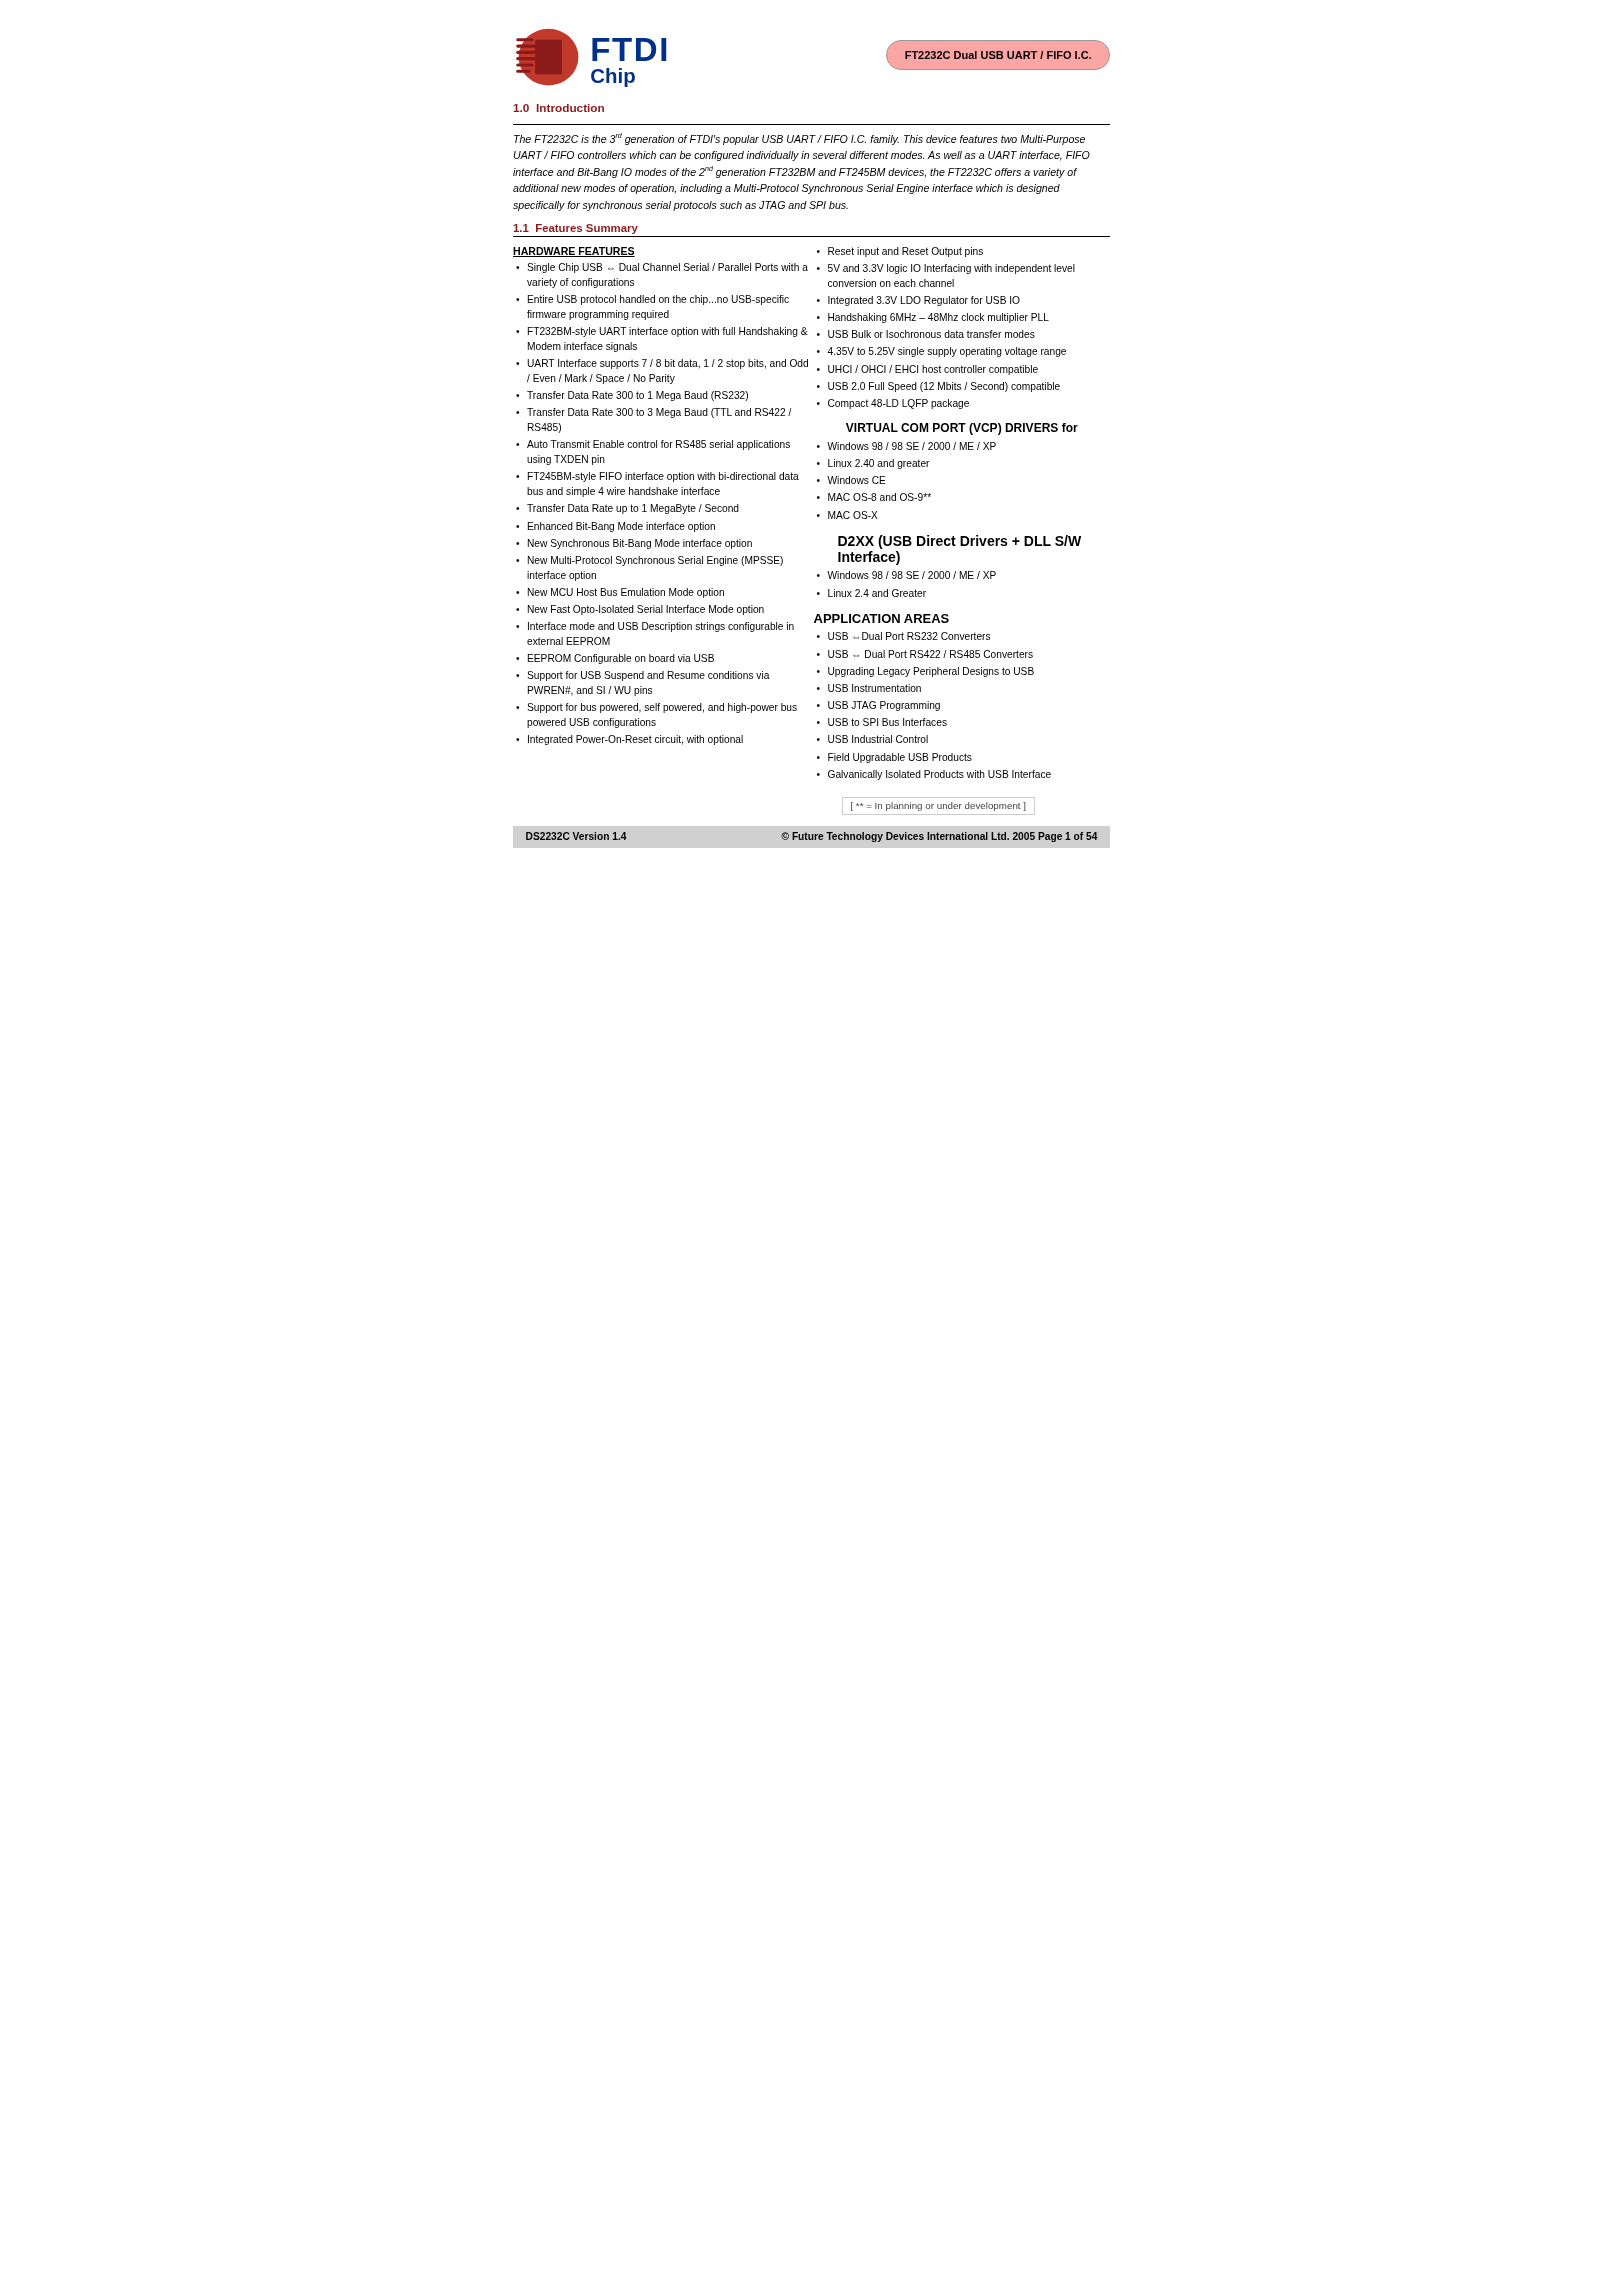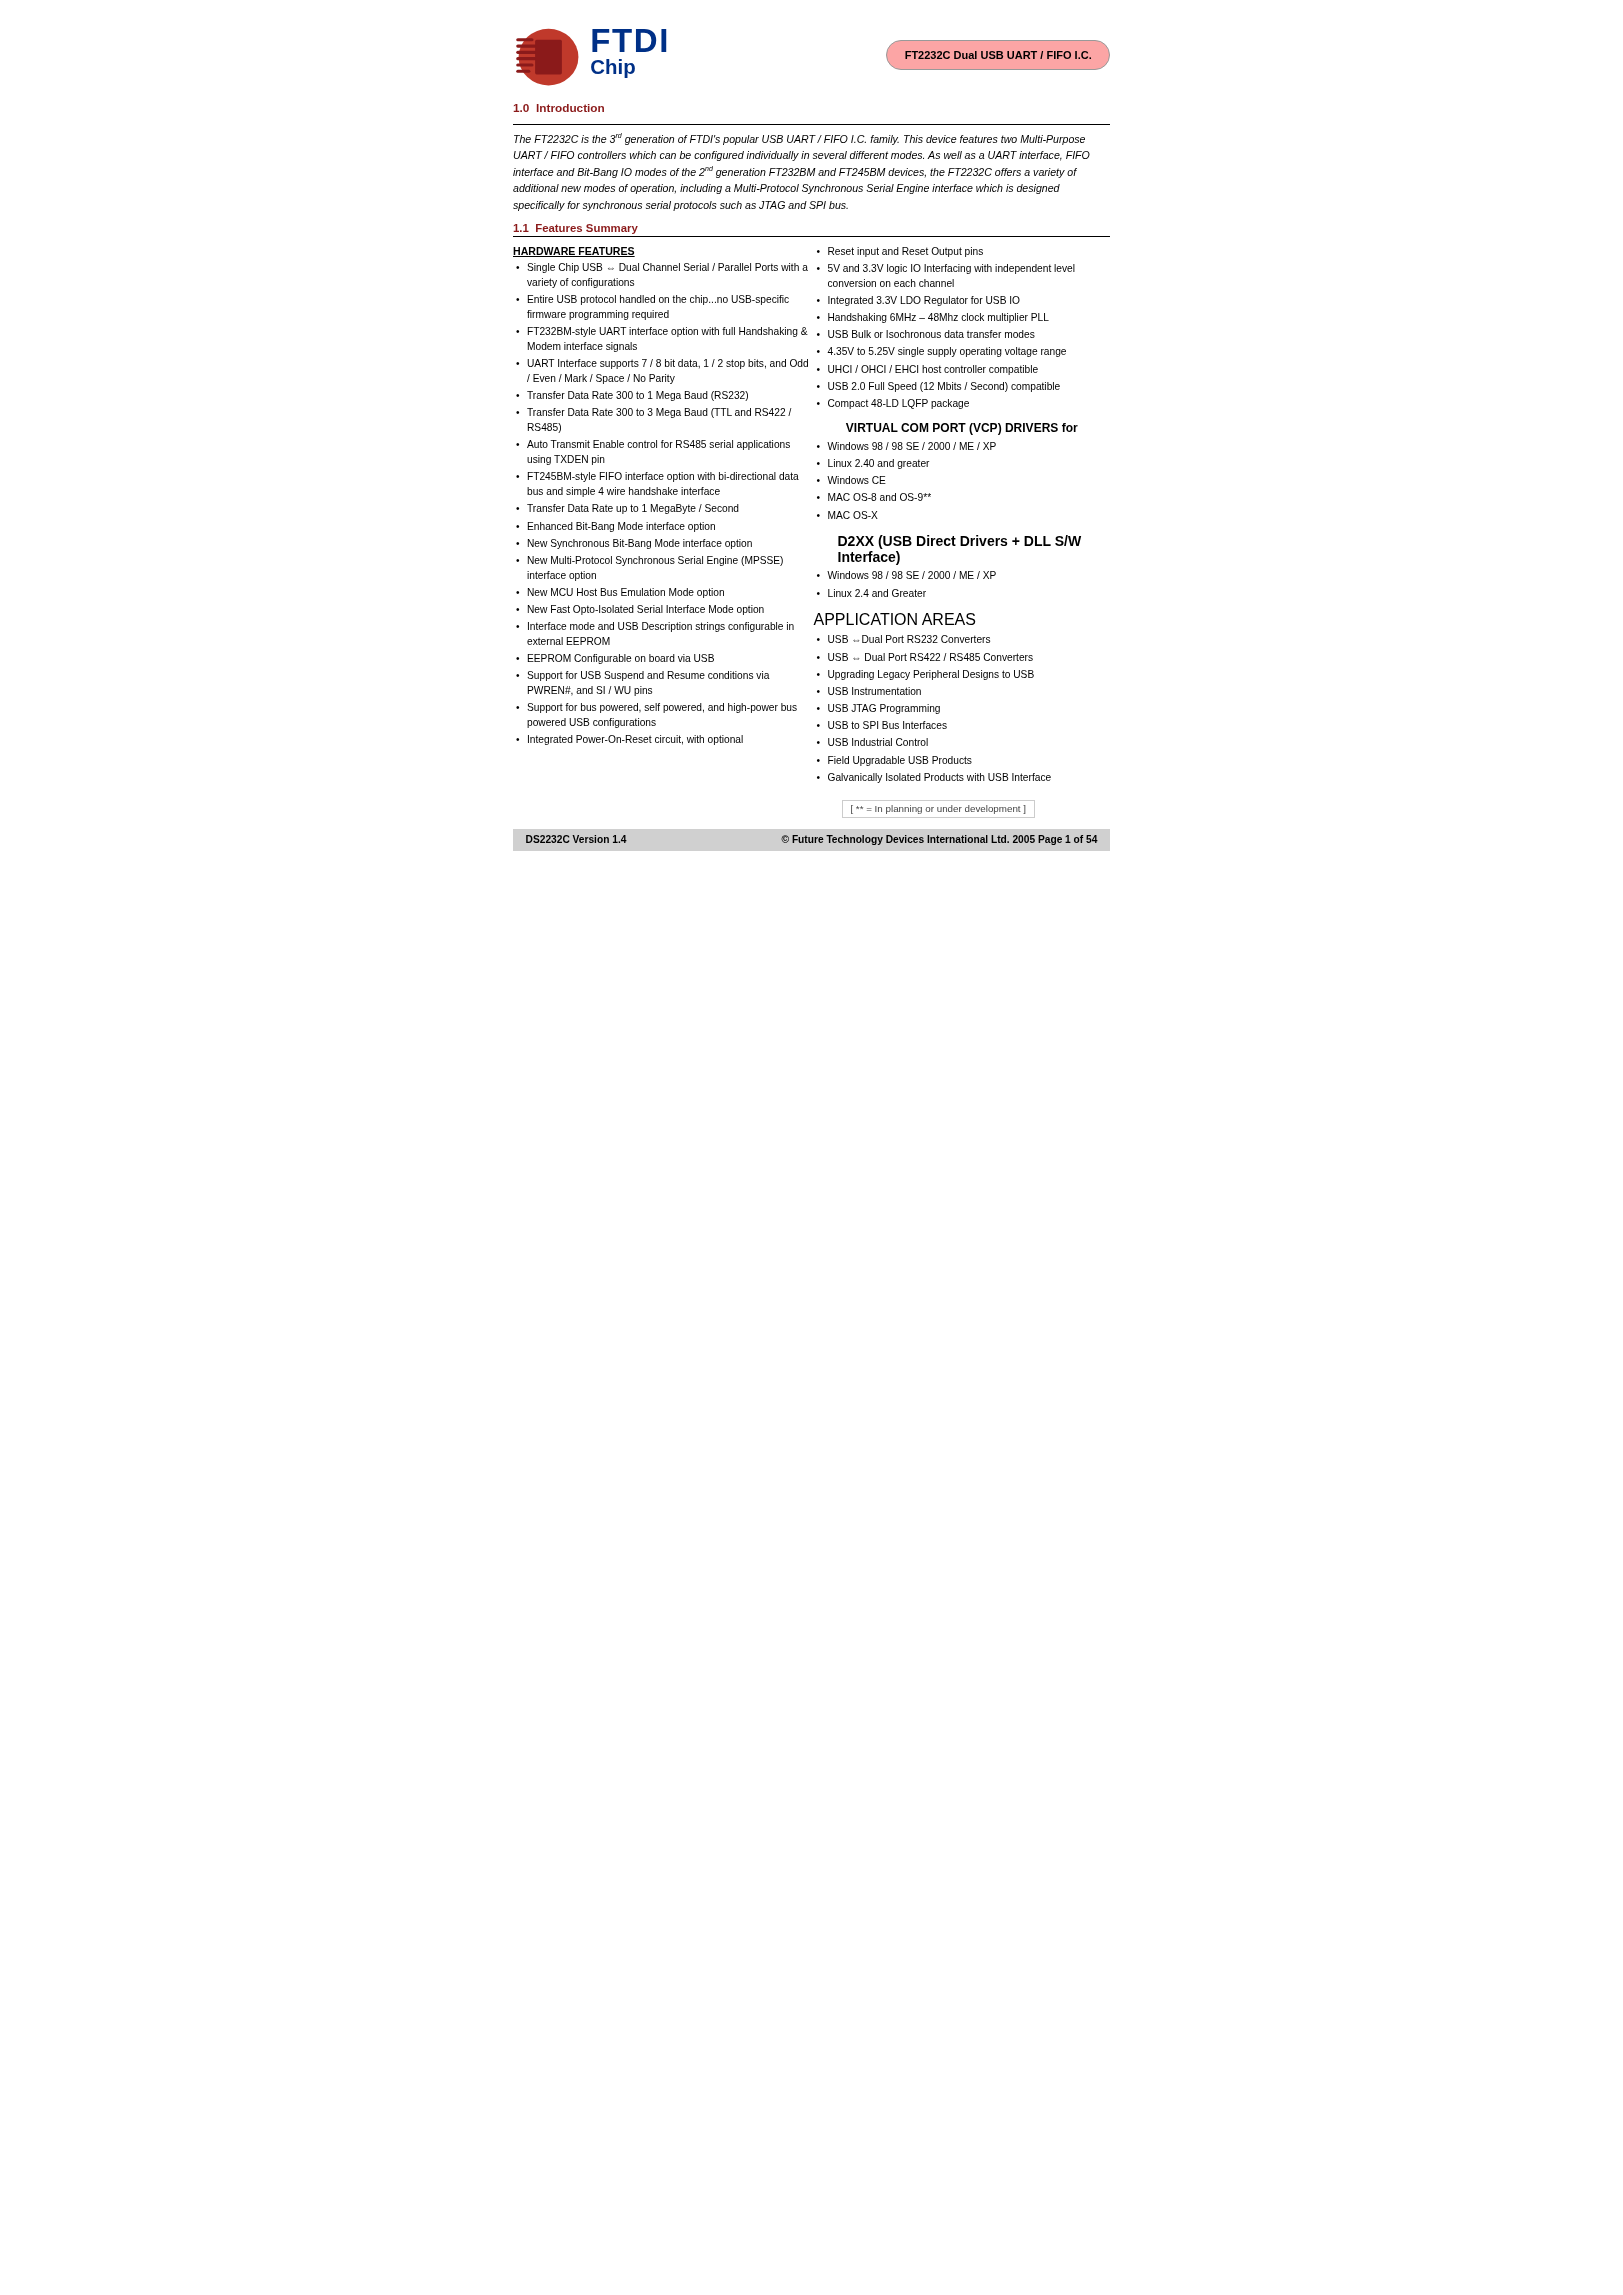--- a/index.html
+++ b/index.html
@@ -13,21 +13,21 @@
       padding: 23.6px 39px 15.7px 39px;
     }
     .header {
       display: flex;
       justify-content: space-between;
       align-items: center;
       margin-bottom: 14px;
     }
     .logo-area {
       display: flex;
-      align-items: flex-start;
+      align-items: flex-end;
       gap: 6.3px;
     }
     .logo-text {
       display: flex;
       flex-direction: column;
       align-items: flex-start;
     }
     .logo-ftdi {
       font-size: 33px;
       font-weight: bold;
@@ -94,22 +94,22 @@
       margin-bottom: 4.7px;
       text-align: center;
     }
     .d2xx-title {
       font-weight: bold;
       font-size: 14px;
       margin-bottom: 4.7px;
       margin-left: 24px;
     }
     .app-title {
-      font-weight: normal;
-      font-size: 16px;
+      font-weight: bold;
+      font-size: 13px;
       margin-bottom: 4.7px;
     }
     ul.feature-list {
       list-style: none;
       padding: 0;
       margin: 0 0 6.3px 0;
     }
     ul.feature-list li {
       padding-left: 14px;
       position: relative;

